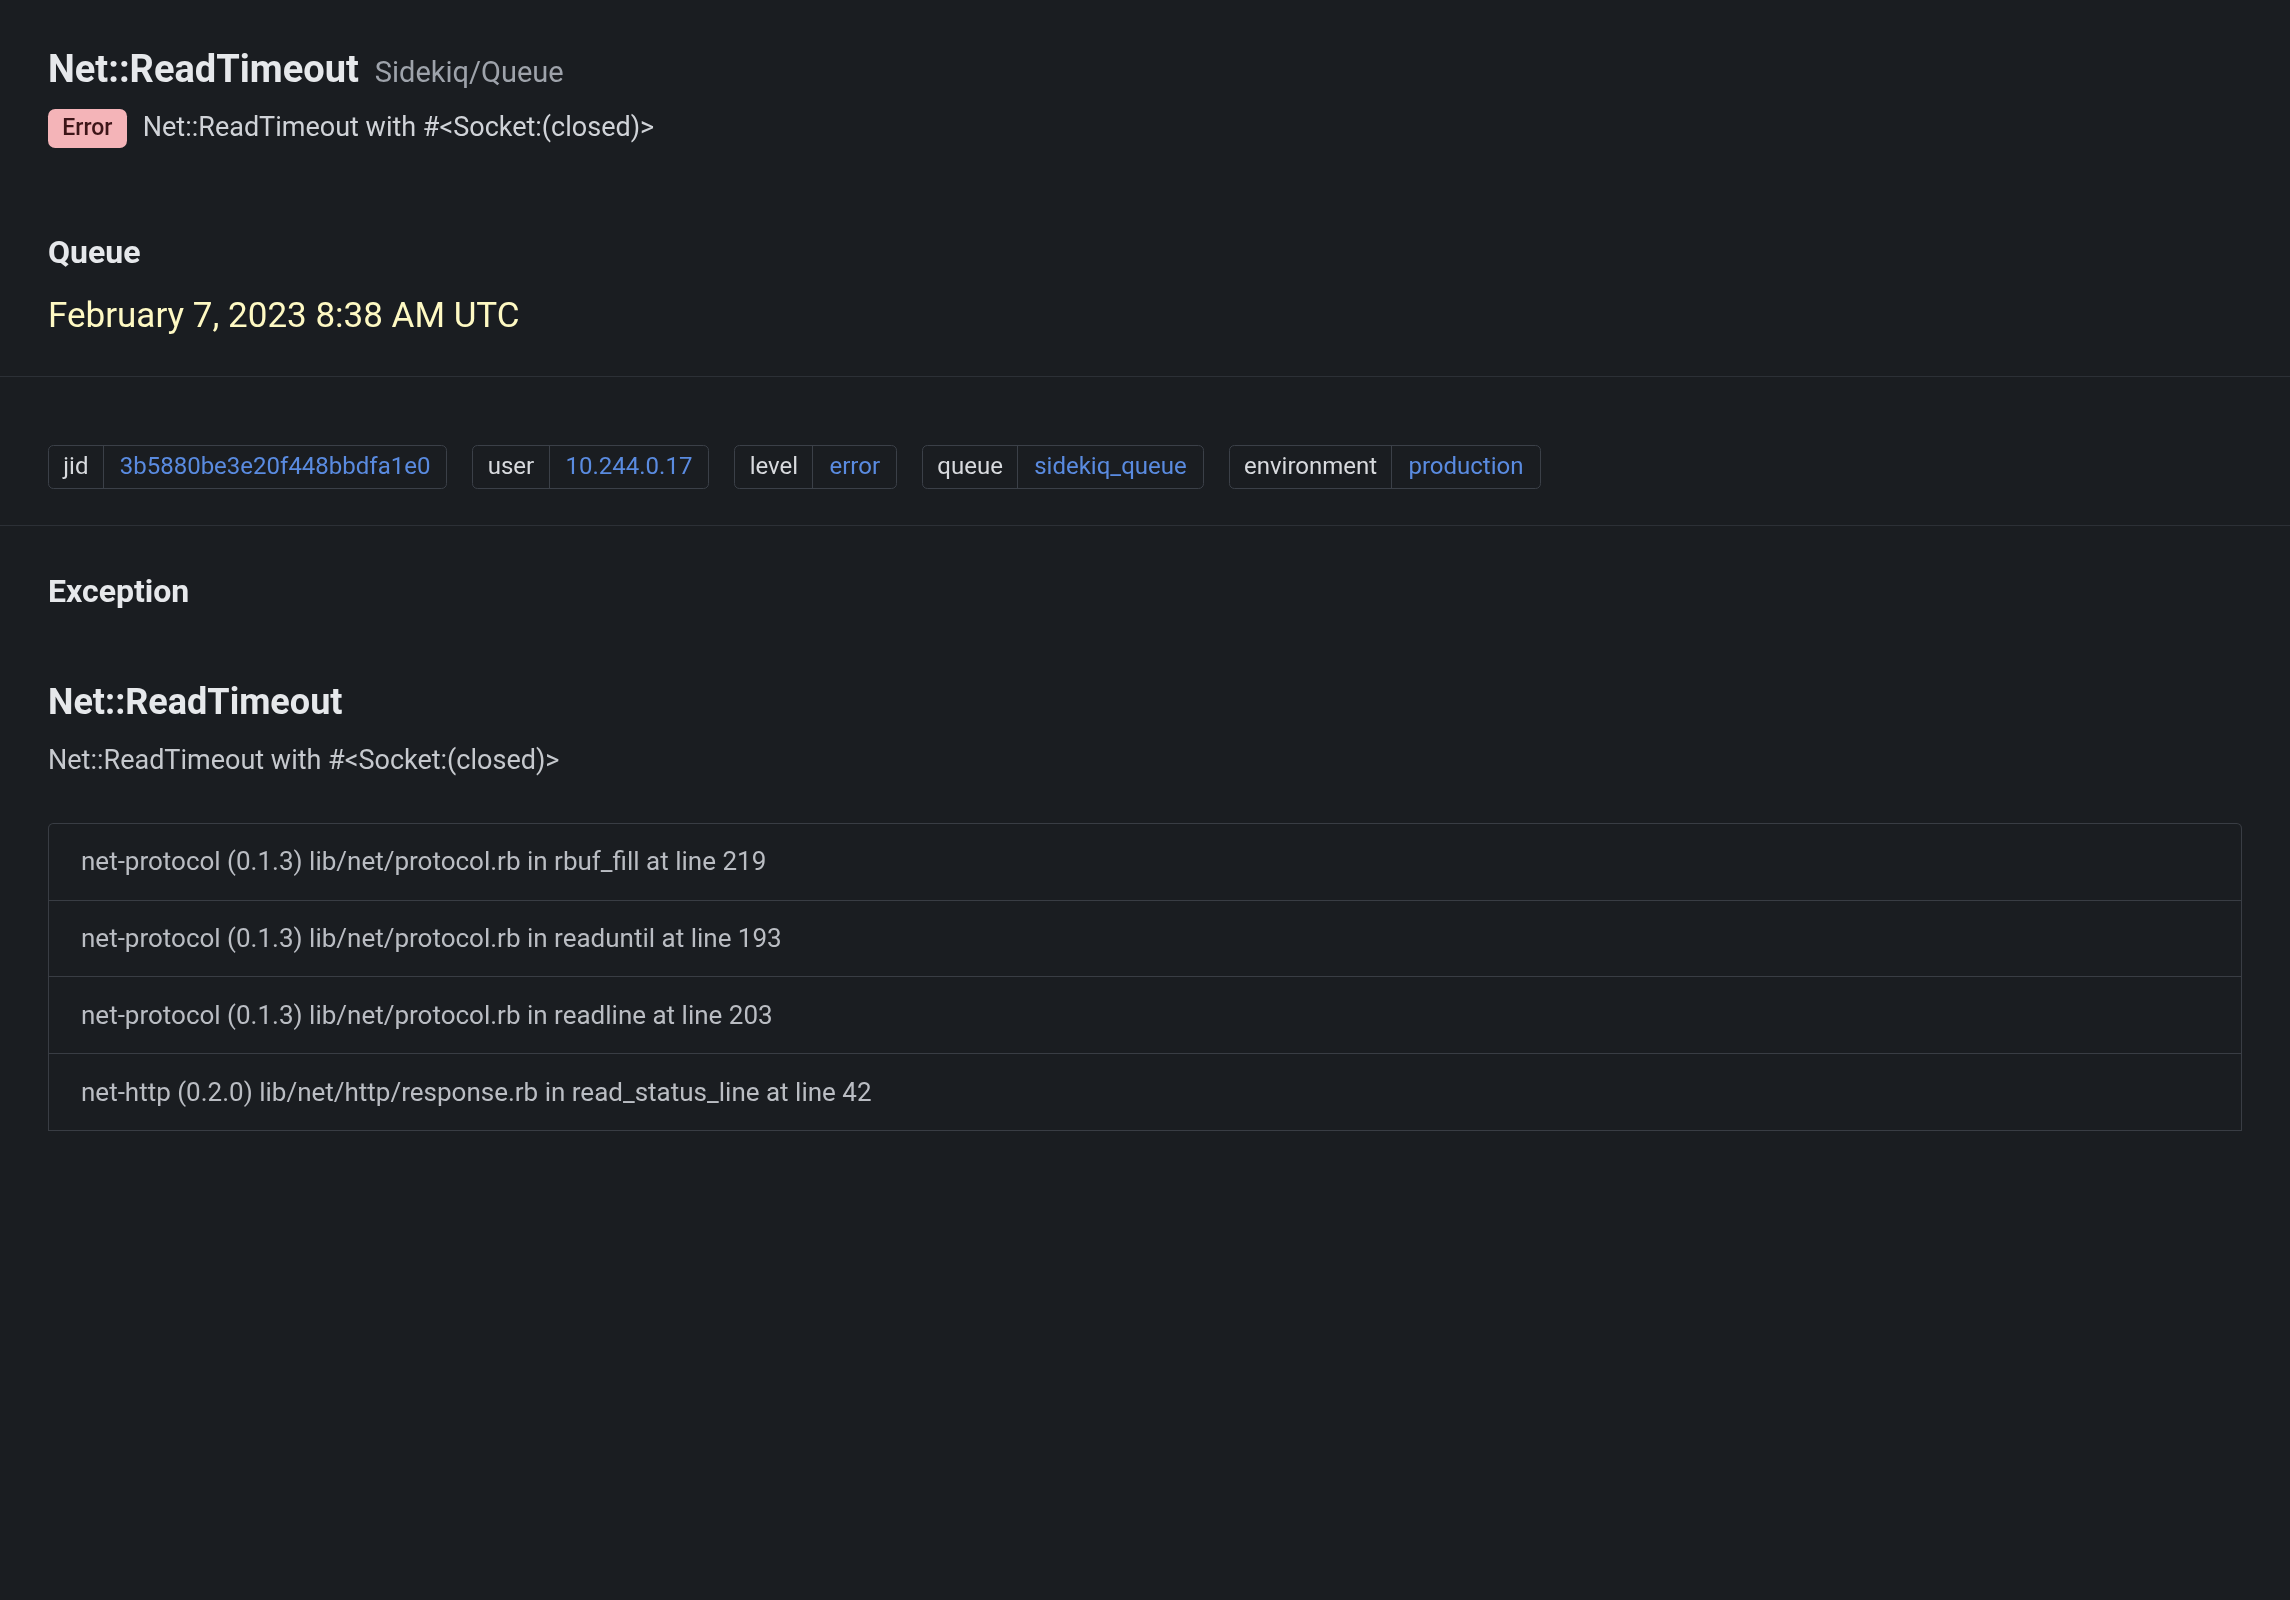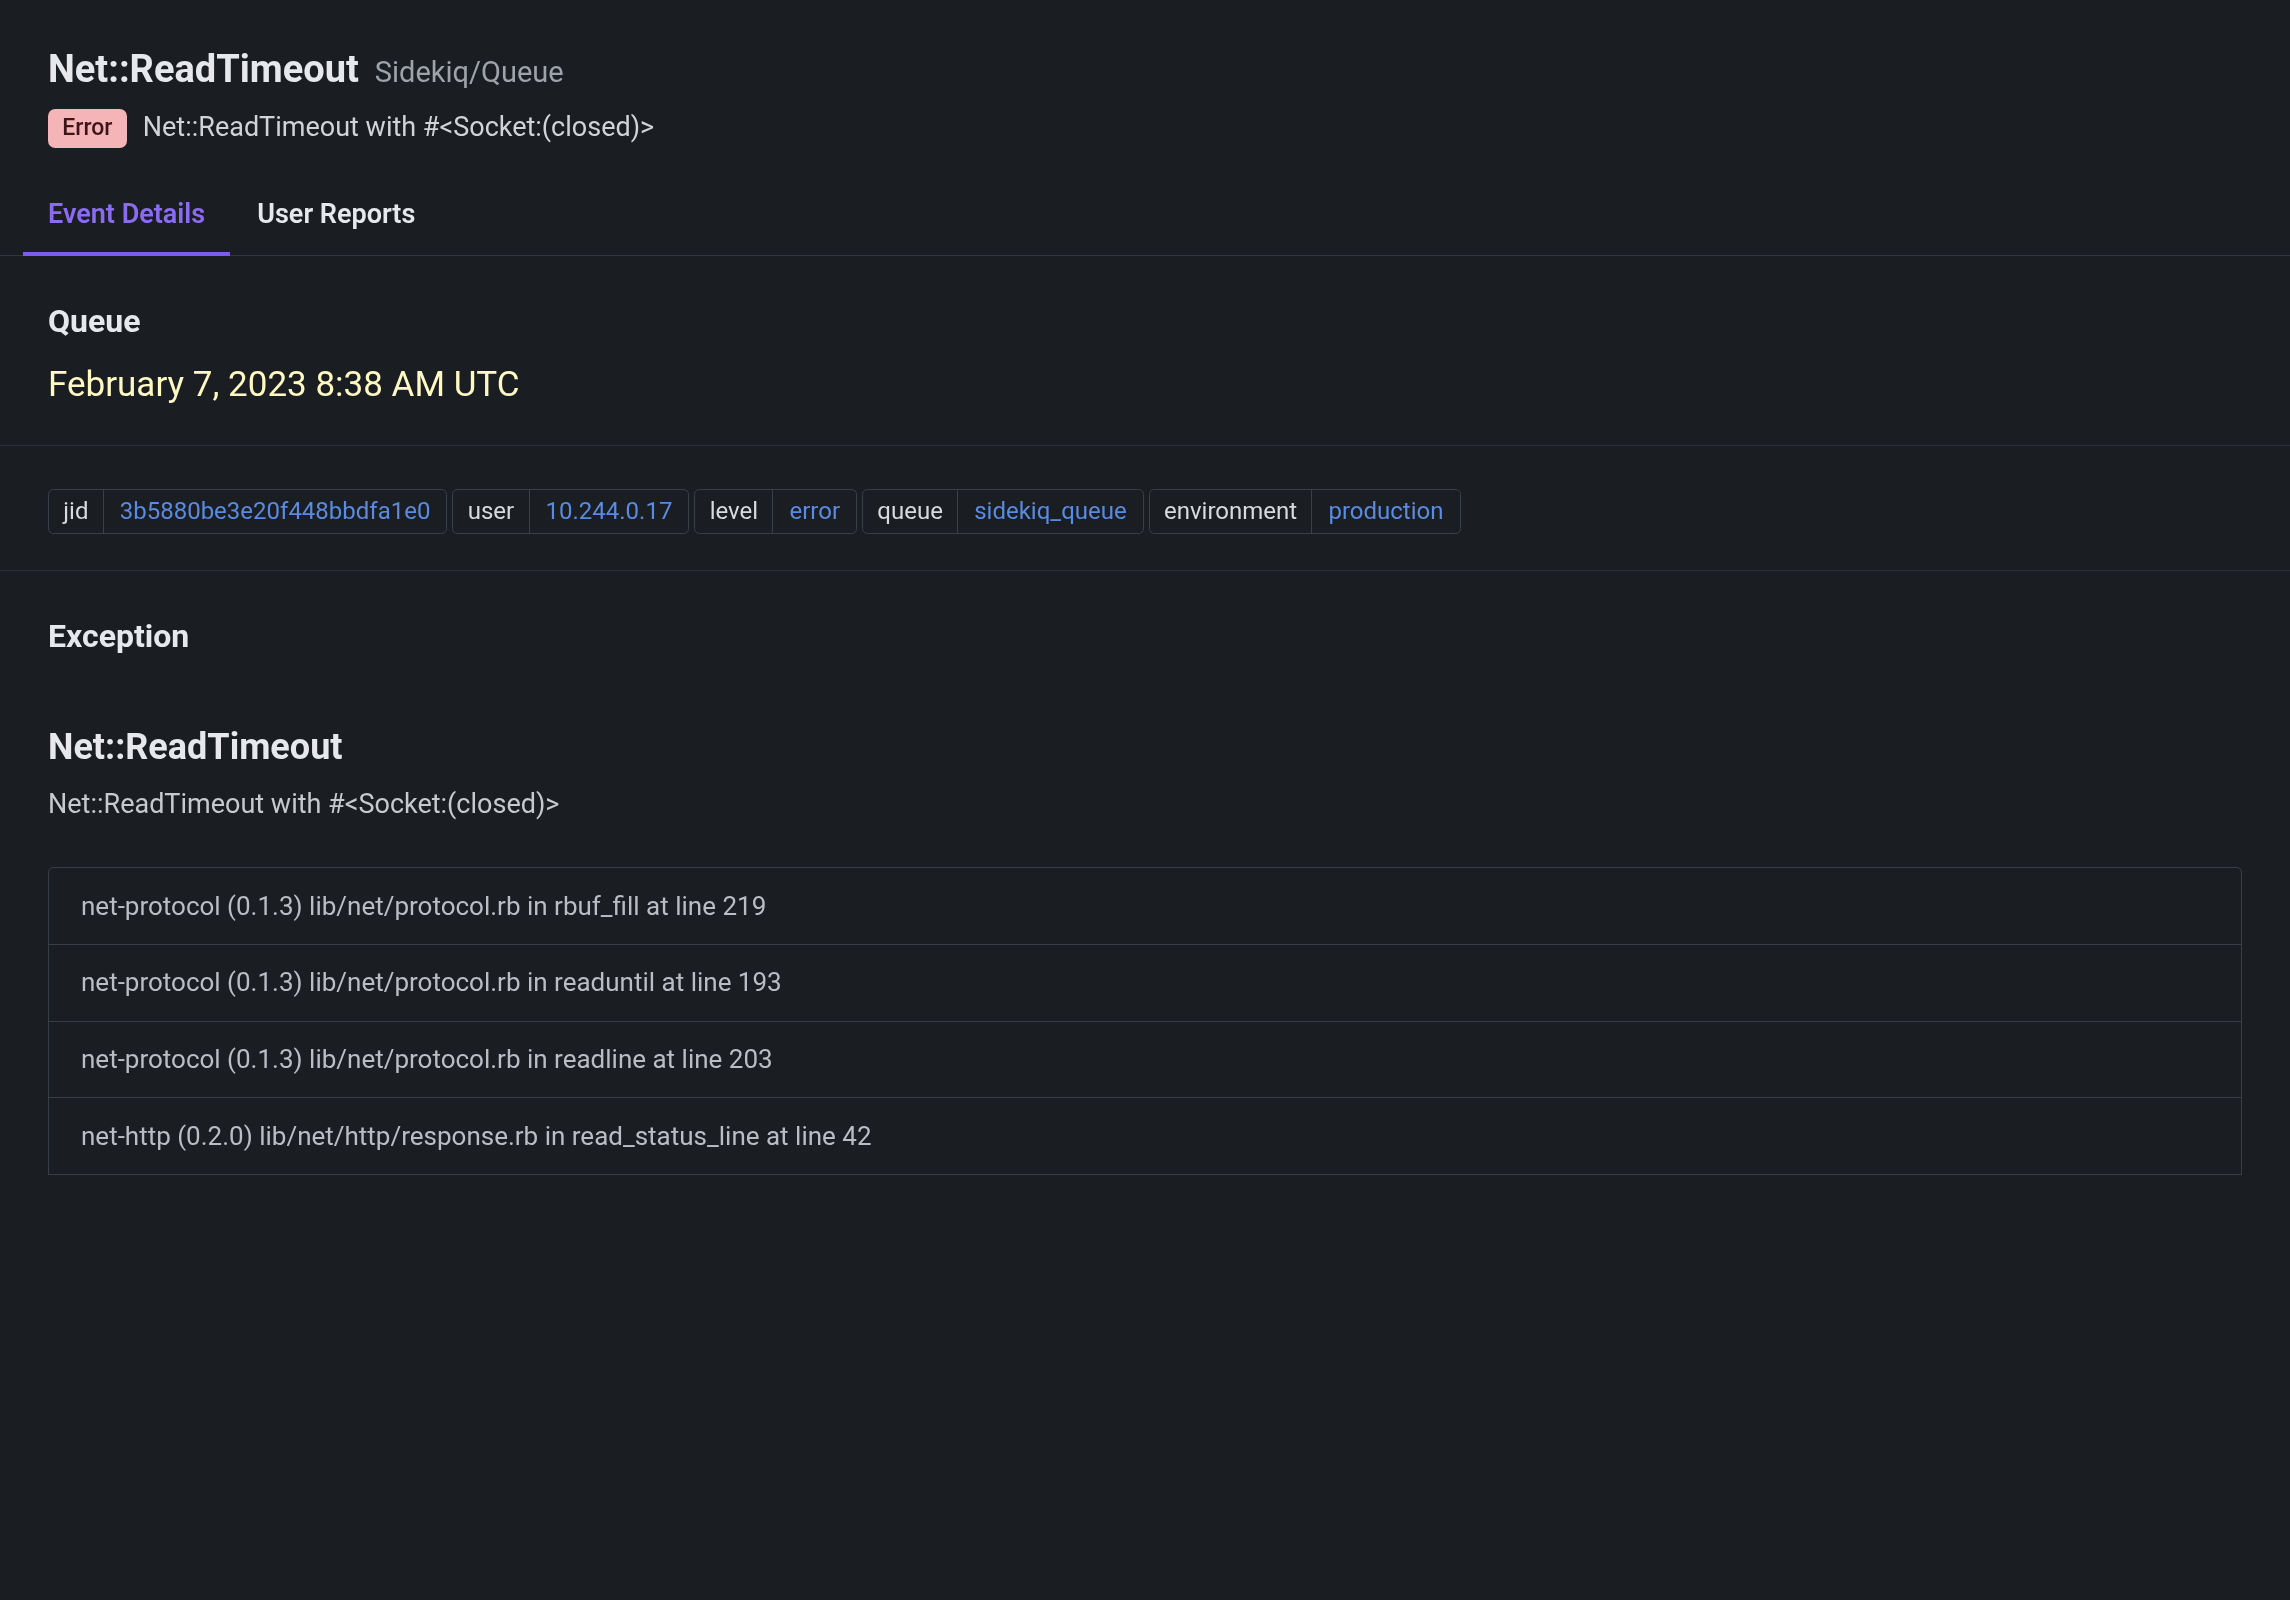--- a/index.html
+++ b/index.html
@@ -85,21 +85,22 @@
     margin-bottom: 5.4px;
   }
   .link { color: #5a8be0; cursor: pointer; }
   .link.underline { text-decoration: underline; text-underline-offset: 3.6px; }
   .pipe { color: #8d9199; }
   .timestamp { color: #fef9c3; font-size: 35px; }
   .divider { border-top: 0.9px solid #2c3036; margin: 36px -48px 0 -48px; }
   .tags-row {
     display: flex;
     flex-wrap: wrap;
-    gap: 5px;
+    gap: 25px;
+    margin-top: 25px;
   }
   .tag-pill {
     display: flex;
     border: 0.9px solid #3b4048;
     border-radius: 5.4px;
     overflow: hidden;
     font-size: 24px;
   }
   .tag-key {
     padding: 4.5px 14.3px;
@@ -141,24 +142,20 @@
   <div class="header-row">
     <span class="issue-title">Net::ReadTimeout</span>
     <span class="issue-context">Sidekiq/Queue</span>
   </div>
 
   <div class="msg-row">
     <span class="badge-error">Error</span>
     <span class="issue-message">Net::ReadTimeout with #&lt;Socket:(closed)&gt;</span>
   </div>
 
-  <div class="tabs" id="tabs">
-      <div class="tab active">Event Details</div>
-      <div class="tab">User Reports</div>
-    </div>
 
   <div class="section">
     <div class="section-title">Queue</div>
     <div class="timestamp">February 7, 2023 8:38 AM UTC</div>
   </div>
 
   <div class="divider"></div>
 
   <div class="section">
     <div class="tags-row" id="tags-row">

